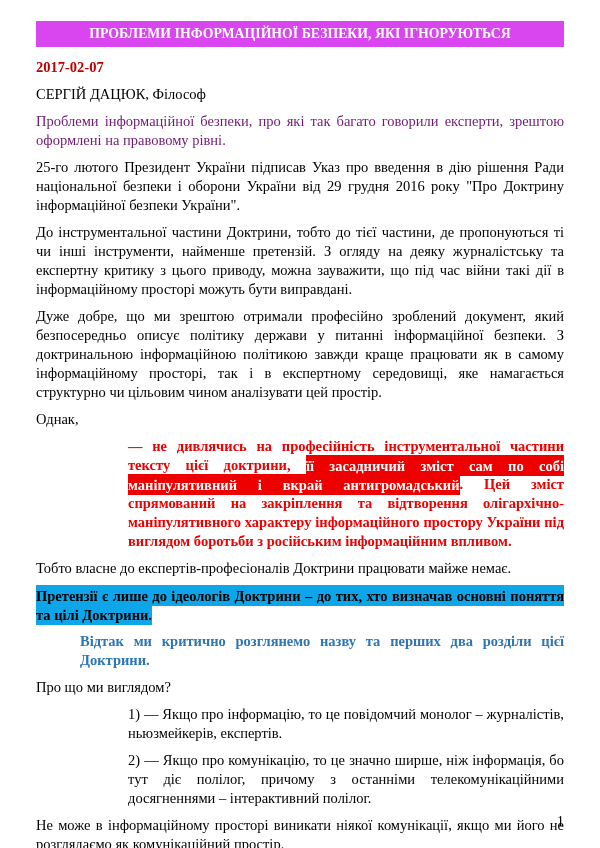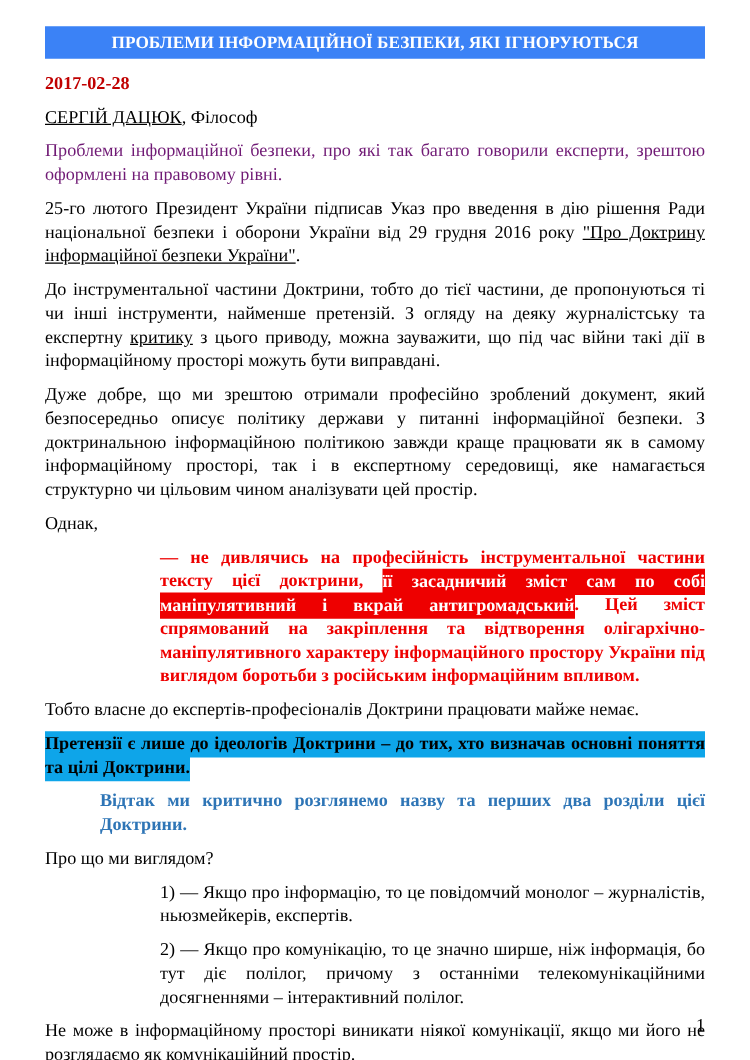--- a/index.html
+++ b/index.html
@@ -9,32 +9,32 @@
     font-family: "Liberation Serif", "DejaVu Serif", serif;
     font-size: 14.5px;
     line-height: 19px;
     color: #000;
     position: relative;
     overflow: hidden;
   }
   .content { padding: 21px 36px 0 36px; }
 
   .banner {
-    background: #3b82f6;
+    background: #d946ef;
     color: #ffffff;
     font-weight: 700;
     text-align: center;
     font-size: 13.8px;
     padding: 3px 2px 4px 2px;
     margin-bottom: 11px;
   }
   p { margin: 8px 0; text-align: justify; }
   .left { text-align: left; }
   .date { color: #C00000; font-weight: 700; }
-  .ulink { color: #000; text-decoration: underline; cursor: pointer; }
+  .ulink { color: #000; cursor: pointer; }
   .lead { color: #701a75; font-weight: 400; }
   .blue-head { color: #2E75B6; font-weight: 700; margin-left: 44px; }
   .red-head { color: #C00000; font-weight: 700; }
   .black { color: #000; }
   .indent { margin-left: 92px; }
   .red-block { color: #EE0000; font-weight: 700; }
   .red-hl {
     background: #EE0000;
     color: #ffffff;
     padding: 2.5px 0;
@@ -55,21 +55,21 @@
 </style>
 </head>
 <body>
 
 <div class="content">
 
   <div class="banner">
     <span>ПРОБЛЕМИ ІНФОРМАЦІЙНОЇ БЕЗПЕКИ, ЯКІ ІГНОРУЮТЬСЯ</span>
   </div>
 
-  <p class="date left">2017-02-28</p>
+  <p class="date left">2017-02-07</p>
 
   <p class="left"><span class="ulink">СЕРГІЙ ДАЦЮК</span><span>, Філософ</span></p>
 
   <p class="lead">Проблеми інформаційної безпеки, про які так багато говорили експерти, зрештою оформлені на правовому рівні.</p>
 
   <p><span>25-го лютого Президент України підписав Указ про введення в дію рішення Ради національної безпеки і оборони України від 29 грудня 2016 року </span><span class="ulink">"Про Доктрину інформаційної безпеки України"</span><span>.</span></p>
 
   <p><span>До інструментальної частини Доктрини, тобто до тієї частини, де пропонуються ті чи інші інструменти, найменше претензій. З огляду на деяку журналістську та експертну </span><span class="ulink">критику</span><span> з цього приводу, можна зауважити, що під час війни такі дії в інформаційному просторі можуть бути виправдані.</span></p>
 
   <p>Дуже добре, що ми зрештою отримали професійно зроблений документ, який безпосередньо описує політику держави у питанні інформаційної безпеки. З доктринальною інформаційною політикою завжди краще працювати як в самому інформаційному просторі, так і в експертному середовищі, яке намагається структурно чи цільовим чином аналізувати цей простір.</p>

